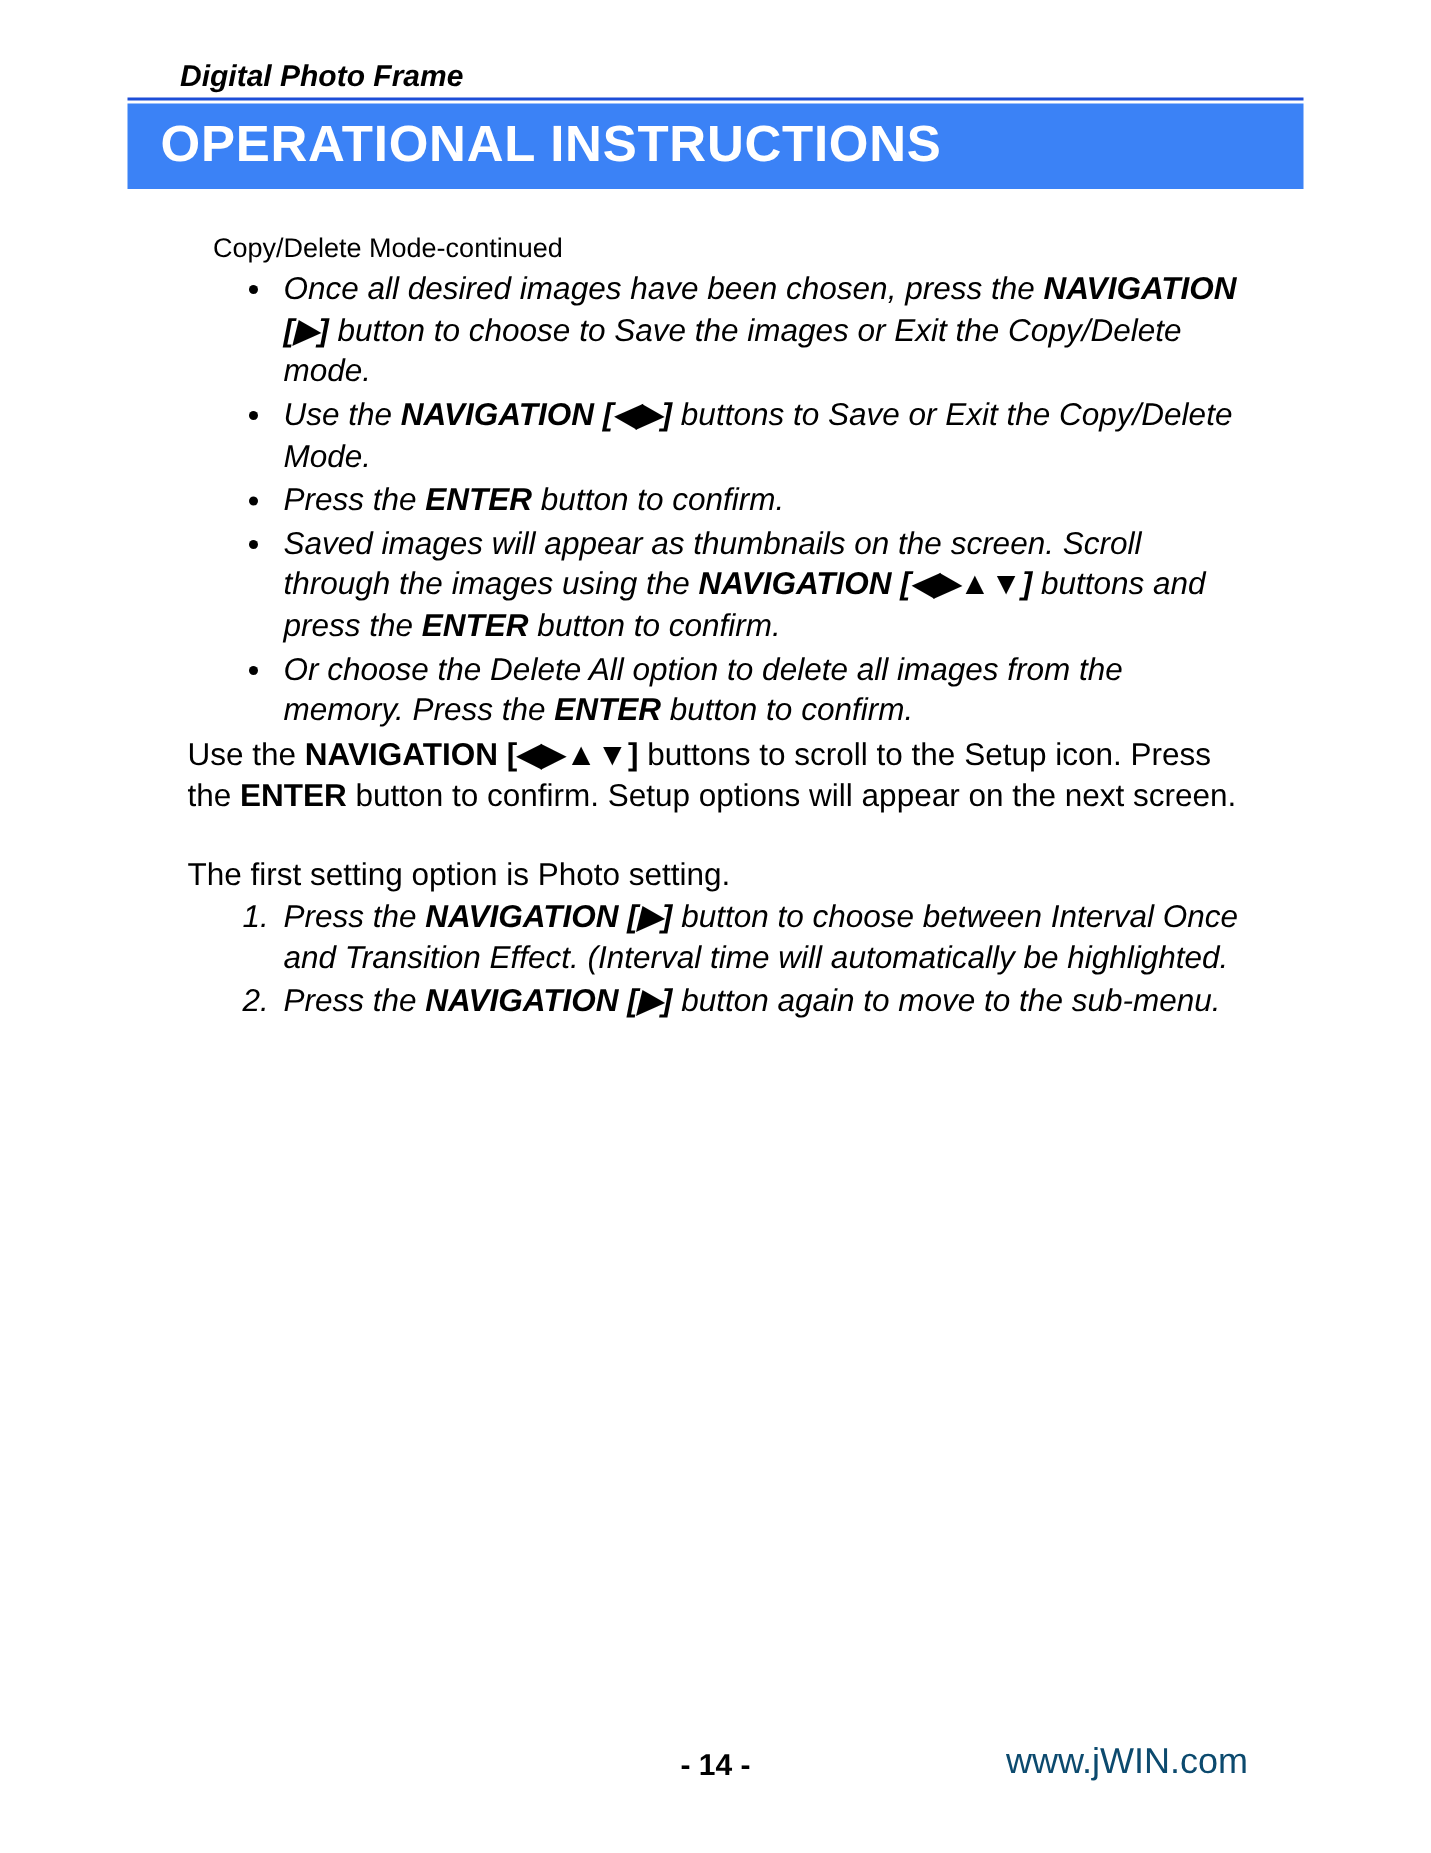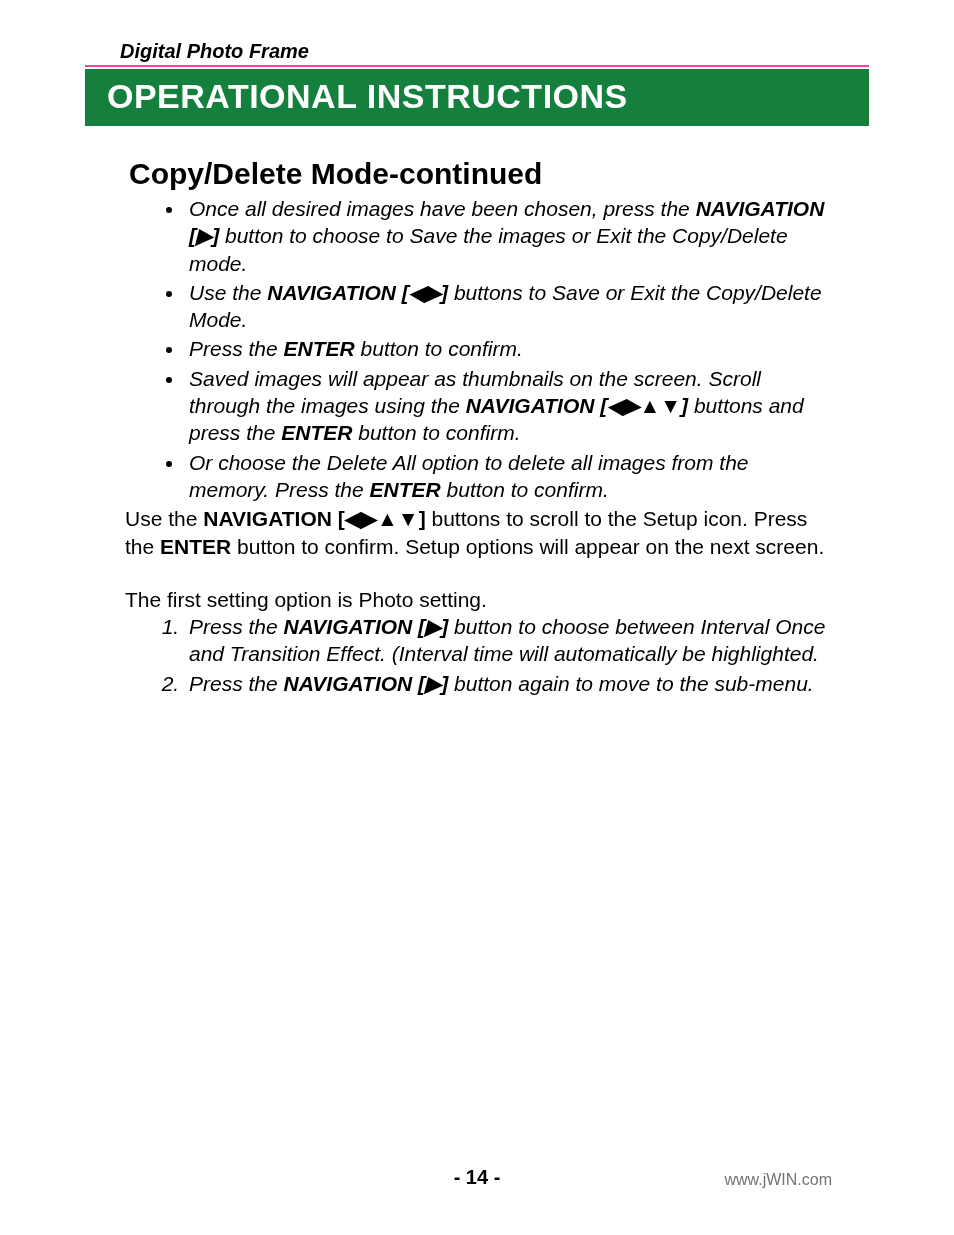--- a/index.html
+++ b/index.html
@@ -14,42 +14,42 @@
     height: 1235px;
     box-sizing: border-box;
     padding: 40px 95px 30px 95px;
     position: relative;
   }
   .header-row {
     display: flex;
     font-style: italic;
     font-weight: bold;
     font-size: 20px;
-    border-bottom: 2px solid #ec4899;
+    border-bottom: 2px solid #1d4ed8;
     padding: 0 35px 2px 35px;
     margin: 0 -10px 2px -10px;
   }
   .banner {
-    background: #15803d;
+    background: #3b82f6;
     color: #fff;
     font-weight: bold;
     font-size: 34px;
     padding: 8px 0 10px 22px;
     letter-spacing: 0.5px;
     margin: 0 -10px 0 -10px;
   }
   .content {
     padding: 20px 30px 0 30px;
     font-size: 21px;
     line-height: 1.3;
   }
   h2 {
-    font-size: 30px;
-    font-weight: bold;
-    margin: 22px 0 2px 4px;
+    font-size: 18px;
+    font-weight: normal;
+    margin: 22px 0 2px 17px;
   }
   h2.first { margin-top: 8px; }
   ul, ol {
     margin: 0 0 0 0;
     padding-left: 60px;
     font-style: italic;
   }
   ul li, ol li {
     margin-bottom: 2px;
     padding-left: 4px;
@@ -66,22 +66,22 @@
     display: flex;
     justify-content: center;
     align-items: flex-end;
     font-size: 20px;
   }
   .page-num { font-weight: bold; }
   .footer-url {
     position: absolute;
     right: 122px;
     bottom: 0;
-    color: #737373;
-    font-size: 16px;
+    color: #0c4a6e;
+    font-size: 24px;
   }
 </style>
 </head>
 <body>
 
 <div class="page">
 
   <div class="header-row">
     <span>Digital Photo Frame</span>
   </div>

